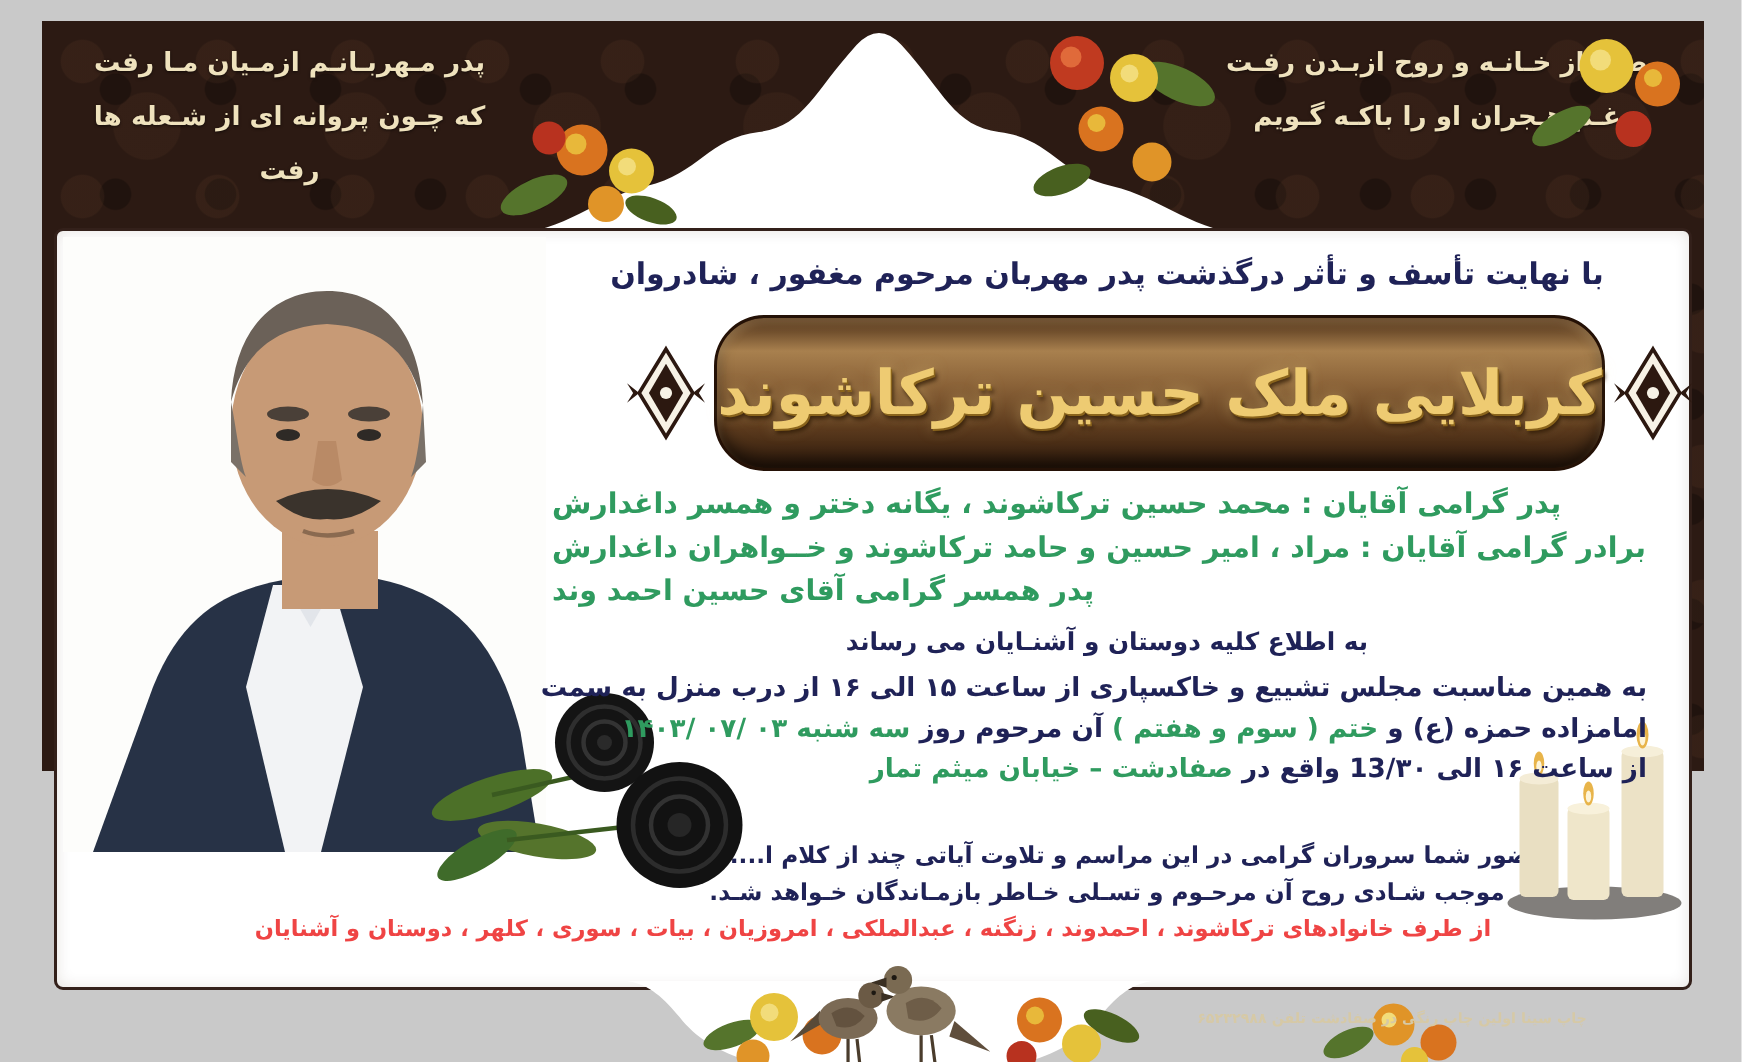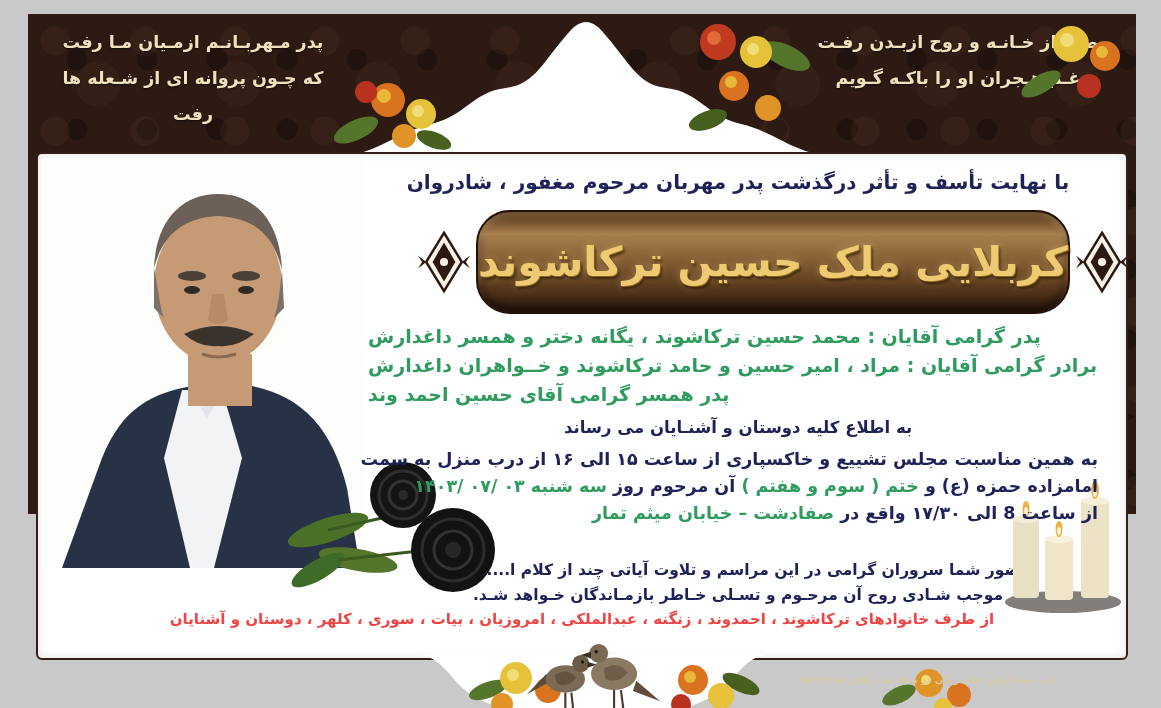--- a/index.html
+++ b/index.html
@@ -151,21 +151,21 @@
           <div class="ln">پدر گرامی آقایان : محمد حسین ترکاشوند ، یگانه دختر  و همسر داغدارش</div>
           <div class="ln">برادر گرامی آقایان : مراد ، امیر حسین و حامد ترکاشوند  و  خــواهران داغدارش</div>
           <div class="ln">پدر همسر گرامی آقای حسین احمد وند</div>
         </div>
 
       <div class="notice">به اطلاع کلیه دوستان و آشنـایان می رساند</div>
 
       <div class="ceremony">
           <div class="ln"><span class="sg-dark">به همین مناسبت مجلس تشییع و خاکسپاری از ساعت ۱۵ الی ۱۶  از درب منزل به سمت</span></div>
           <div class="ln"><span class="sg-dark">امامزاده حمزه (ع)  و </span><span class="sg-green">ختم ( سوم و هفتم )</span><span class="sg-dark"> آن مرحوم روز </span><span class="sg-green">سه شنبه  </span><span class="sg-green" dir="ltr">۱۴۰۳/ ۰۷/ ۰۳</span></div>
-          <div class="ln"><span class="sg-dark">از ساعت 8 الی ۱۷/۳۰ واقع در </span><span class="sg-green">صفادشت – خیابان میثم تمار</span></div>
+          <div class="ln"><span class="sg-dark">از ساعت ۱۶ الی 13/۳۰ واقع در </span><span class="sg-green">صفادشت – خیابان میثم تمار</span></div>
         </div>
 
       <div class="prayer">
           <div class="ln">حضور شما سروران گرامی در این مراسم و تلاوت آیاتی چند از کلام ا.... مجید</div>
           <div class="ln">موجب شـادی روح آن مرحـوم و تسـلی خـاطر بازمـاندگان خـواهد شـد.</div>
         </div>
 
       <div class="families-line">از طرف خانوادهای ترکاشوند ، احمدوند ، زنگنه ، عبدالملکی ، امروزیان ، بیات ، سوری ، کلهر ، دوستان  و آشنایان</div>
 
       <svg class="roses" viewBox="0 0 250 170">

